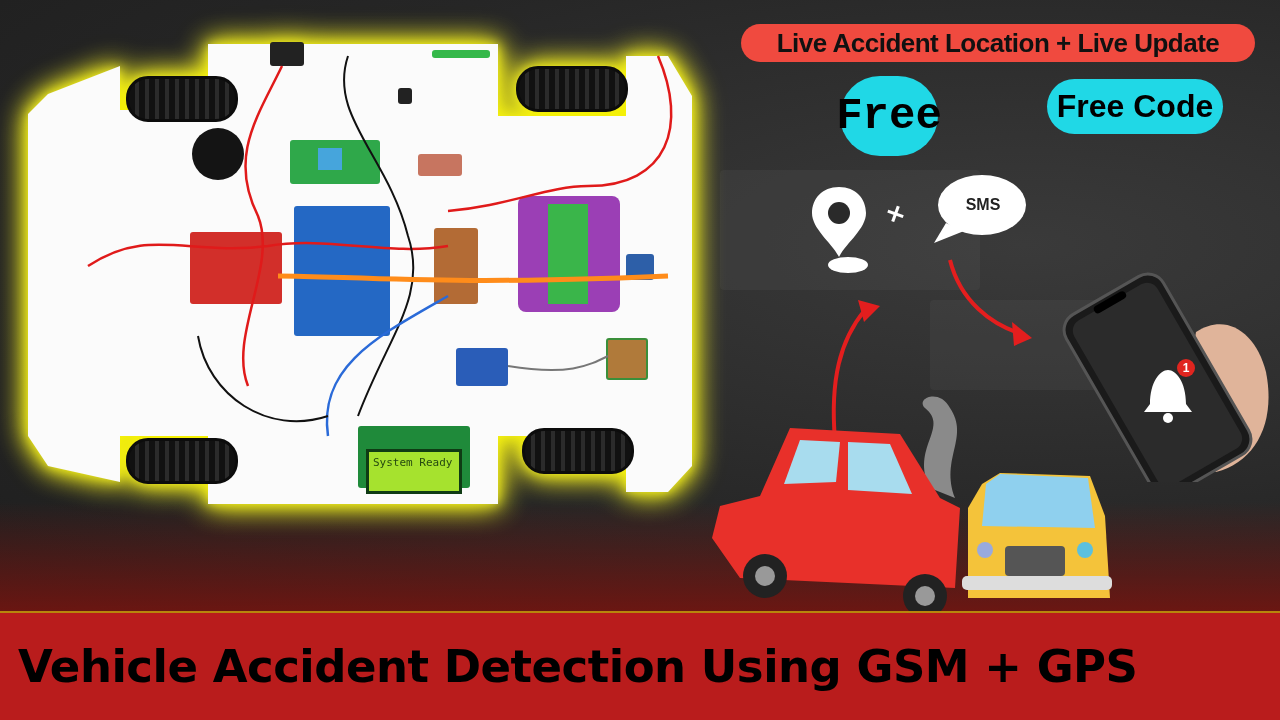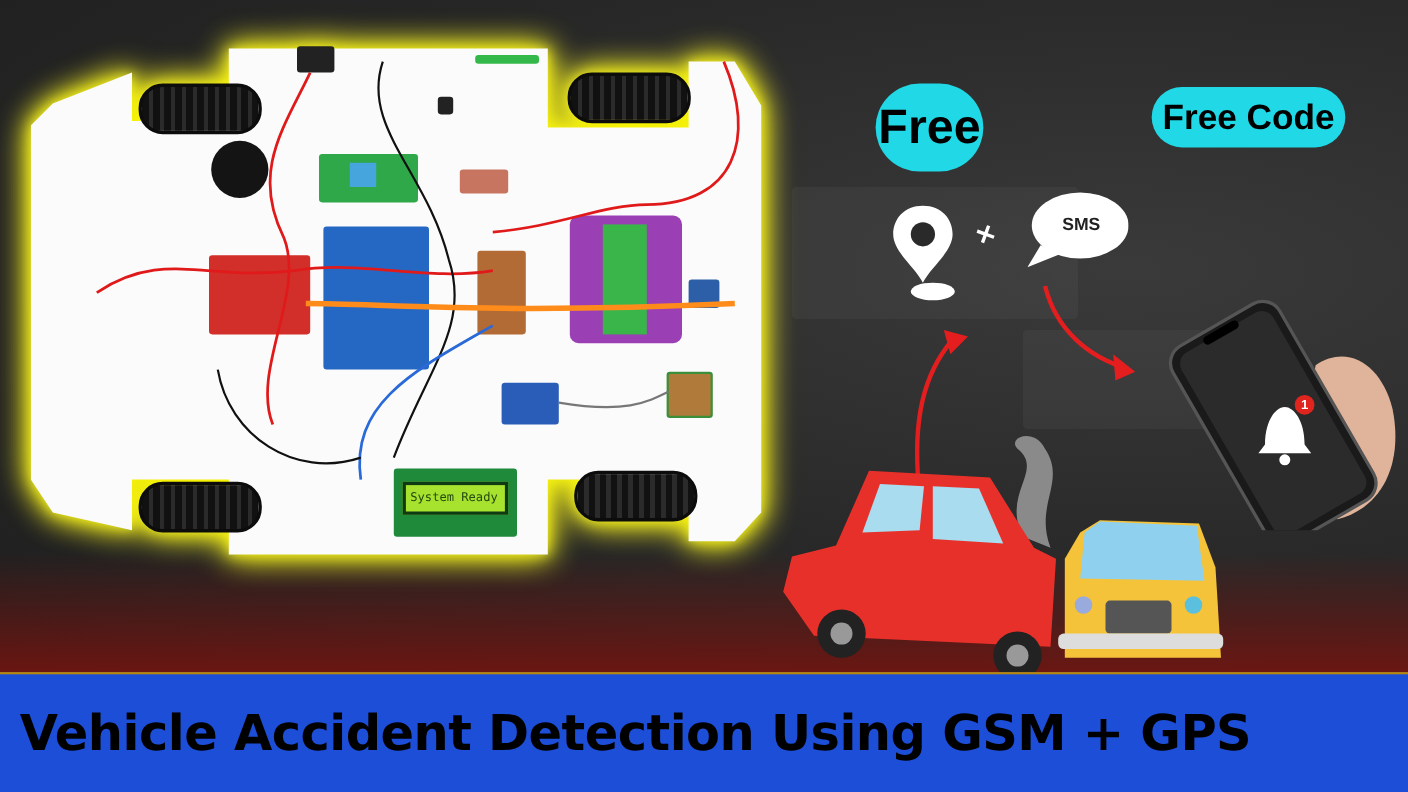--- a/index.html
+++ b/index.html
@@ -19,40 +19,40 @@
   .board-glow { position: absolute; left: 28px; top: 36px; width: 666px; height: 472px;
     filter: drop-shadow(0 0 14px #f4f000) drop-shadow(0 0 6px #fffa40); }
   .board { position: absolute; inset: 0; }
 
   .wheel { position: absolute; width: 112px; height: 46px; border-radius: 22px;
     background: repeating-linear-gradient(90deg, #111 0 6px, #2b2b2b 6px 10px); border: 3px solid #0c0c0c; }
 
   .module { position: absolute; border-radius: 3px; }
   .lcd { position: absolute; left: 358px; top: 427px; width: 112px; height: 62px;
     background: #1f8a3a; border-radius: 3px; padding: 12px 8px; }
-  .lcd-screen { width: 100%; height: 30px; background: #a6e22e; border: 3px solid #0f3b14;
-    font-family: "DejaVu Sans Mono", monospace; font-size: 11px; color: #264a10; padding: 4px 4px; white-space: nowrap; overflow: hidden; }
+  .lcd-screen { width: 100%; height: 45px; background: #a6e22e; border: 3px solid #0f3b14;
+    font-family: "DejaVu Sans Mono", monospace; font-size: 11px; color: #264a10; padding: 4px 4px; white-space: nowrap; overflow: hidden; margin-top: 11px; }
 
   
   .banner-red { position: absolute; left: 741px; top: 24px; width: 514px; height: 38px;
     background: #f04a3f; border-radius: 19px; display: flex; align-items: center; justify-content: center;
     font-family: "Liberation Sans", sans-serif; font-weight: bold; font-size: 26px; color: #111; letter-spacing: -0.5px; }
-  .pill-free { position: absolute; left: 796px; top: 76px; width: 98px; height: 80px; border-radius: 48px;
+  .pill-free { position: absolute; left: 840px; top: 76px; width: 98px; height: 80px; border-radius: 48px;
     background: #20d8e6; display: flex; align-items: center; justify-content: center;
-    font-family: Liberation Sans, sans-serif; font-weight: bold; font-size: 44px; color: #000; }
+    font-family: Liberation Mono, monospace; font-weight: bold; font-size: 44px; color: #000; }
   .pill-code { position: absolute; left: 1047px; top: 79px; width: 176px; height: 55px; border-radius: 28px;
     background: #20d8e6; display: flex; align-items: center; justify-content: center;
     font-family: "Liberation Sans", sans-serif; font-weight: bold; font-size: 32px; color: #000; }
 
   .sms-bubble { position: absolute; left: 934px; top: 173px; width: 92px; height: 72px; }
   .sms-text { position: absolute; left: 948px; top: 196px; width: 70px; text-align: center;
     font-family: "Liberation Sans", sans-serif; font-weight: bold; font-size: 16px; color: #222; }
   .plus-sep { position: absolute; left: 885px; top: 198px; color: #fff; font-weight: bold; font-size: 26px; transform: rotate(20deg); }
 
-  .bottom-bar { position: absolute; left: 0; top: 611px; width: 1280px; height: 109px; background: #1d4ed8;
+  .bottom-bar { position: absolute; left: 0; top: 611px; width: 1280px; height: 109px; background: #b91c1c;
     border-top: 2px solid #b8860b; display: flex; align-items: center; padding-left: 18px; }
   .bottom-title { font-family: "DejaVu Sans", sans-serif; font-weight: bold; font-size: 45px; color: #000; letter-spacing: -0.5px; white-space: nowrap; }
 </style>
 </head>
 <body>
 
 <div class="scene">
   <div class="bgblock" style="left:720px;top:170px;width:260px;height:120px;"></div>
   <div class="bgblock" style="left:930px;top:300px;width:200px;height:90px;"></div>
 
@@ -92,20 +92,21 @@
       <path d="M300 400 C290 330 350 300 420 260" stroke="#2a6ad8" stroke-width="2.5" fill="none"></path>
       <path d="M480 330 C540 340 560 330 580 320" stroke="#777" stroke-width="2" fill="none"></path>
       <path d="M170 300 C180 360 240 400 300 380" stroke="#111" stroke-width="2" fill="none"></path>
     </svg>
 
     <div class="lcd" style="left:330px;top:390px;">
       <div class="lcd-screen">System Ready</div>
     </div>
   </div>
 
+  <div class="banner-red">Live Accident Location + Live Update</div>
   <div class="pill-free">Free</div>
   <div class="pill-code">Free Code</div>
 
   <svg style="position:absolute;left:808px;top:185px;" width="62" height="90" viewBox="0 0 62 90">
     <path d="M31 2 C14 2 4 14 4 28 C4 44 24 58 31 72 C38 58 58 44 58 28 C58 14 48 2 31 2 Z" fill="#fff"></path>
     <circle cx="31" cy="28" r="11" fill="#2a2a2a"></circle>
     <ellipse cx="40" cy="80" rx="20" ry="8" fill="#fff"></ellipse>
   </svg>
   <div class="plus-sep">+</div>
 

